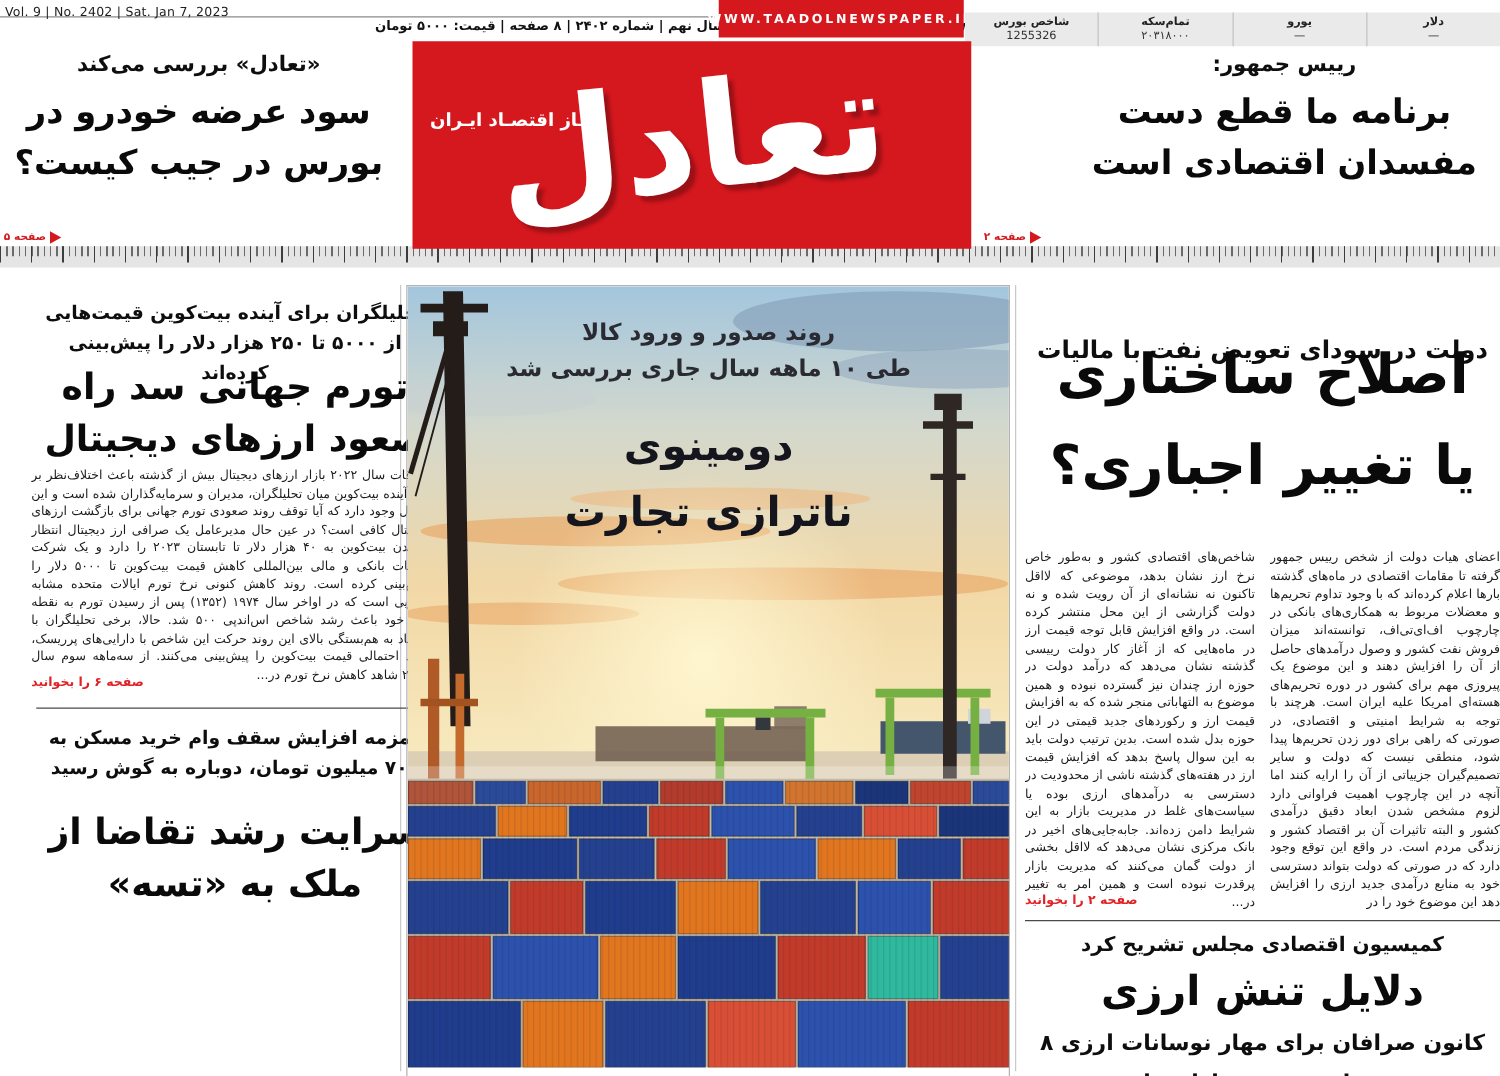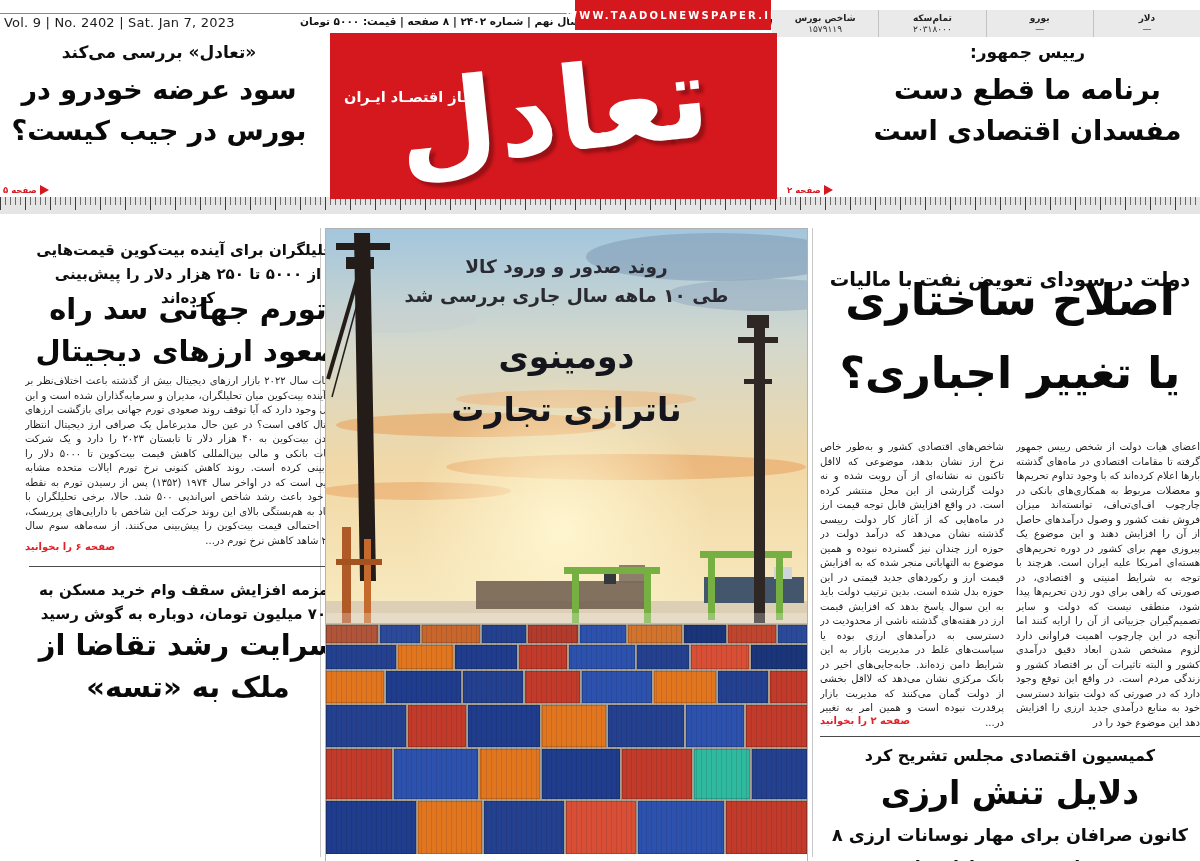--- a/index.html
+++ b/index.html
@@ -1,21 +1,21 @@
 <!DOCTYPE html>
 <html lang="fa"><head>
 <meta charset="utf-8">
 <style>
   html,body{margin:0;padding:0;background:#fff;}
   .page{position:relative;width:1200px;height:861px;background:#fff;overflow:hidden;
         direction:rtl;font-family:"DejaVu Sans",sans-serif;color:#161616;}
   .abs{position:absolute;}
   
   .topline{left:0;top:13px;width:572px;height:1px;background:#8a8a8a;}
-  .issue-en{left:4px;top:15px;font-size:13px;color:#1d1d1d;direction:ltr;letter-spacing:.2px;text-align:right;}
+  .issue-en{left:4px;top:5px;font-size:10px;color:#1d1d1d;direction:ltr;letter-spacing:.2px;text-align:right;}
   .issue-fa{left:300px;top:15px;font-size:10.5px;font-weight:bold;color:#111;white-space:nowrap;}
   .url-band{left:575px;top:0;width:196px;height:30px;background:var(--red);display:flex;
             align-items:center;justify-content:center;}
   .url-band span{color:#fff;font-size:10px;font-weight:bold;letter-spacing:2.2px;direction:ltr;white-space:nowrap;}
   .ticker{left:772px;top:10px;width:428px;height:27px;background:#eaeaea;display:flex;align-items:stretch;}
   .ticker .cell{flex:1;display:flex;flex-direction:column;align-items:center;justify-content:center;line-height:1.15;}
   .ticker .cell + .cell{border-left:none;}
   .ticker .cell:not(:last-child){border-left:1px solid #c2c2c2;}
   .ticker .lbl{font-size:9px;font-weight:bold;color:#222;}
   .ticker .val{font-size:9px;color:#333;}
@@ -89,21 +89,21 @@
     <div class="cell">
       <span class="lbl">یورو</span>
       <span class="val">—</span>
     </div>
     <div class="cell">
       <span class="lbl">تمام‌سکه</span>
       <span class="val">۲۰۳۱۸۰۰۰</span>
     </div>
     <div class="cell">
       <span class="lbl">شاخص بورس</span>
-      <span class="val">۱۵۷۹۱۱۹</span>
+      <span class="val">1255326</span>
     </div>
   </div>
 
   <div class="abs masthead">
     <div class="logo">تعادل</div>
     <div class="tagline">نیـاز اقتصـاد ایـران</div>
   </div>
 
   <div class="abs ruler"></div>
   <div class="abs marker" style="left:3px;top:185px;">
@@ -148,21 +148,21 @@
 
   <div class="abs col leftcol">
     <div class="abs kicker s-kicker" style="left:4px;right:4px;top:10px;">تحلیلگران برای آینده بیت‌کوین قیمت‌هایی از ۵۰۰۰ تا ۲۵۰ هزار دلار را پیش‌بینی کرده‌اند</div>
     <div class="abs headline s-headline" style="left:0;right:0;top:60px;">تورم جهانی سد راه صعود ارزهای دیجیتال</div>
     <div class="abs body-txt" style="left:4px;right:4px;top:146px;height:180px;">
       <span>اتفاقات سال ۲۰۲۲ بازار ارزهای دیجیتال بیش از گذشته باعث اختلاف‌نظر بر سر آینده بیت‌کوین میان تحلیلگران، مدیران و سرمایه‌گذاران شده است و این سوال وجود دارد که آیا توقف روند صعودی تورم جهانی برای بازگشت ارزهای دیجیتال کافی است؟ در عین حال مدیرعامل یک صرافی ارز دیجیتال انتظار رسیدن بیت‌کوین به ۴۰ هزار دلار تا تابستان ۲۰۲۳ را دارد و یک شرکت خدمات بانکی و مالی بین‌المللی کاهش قیمت بیت‌کوین تا ۵۰۰۰ دلار را پیش‌بینی کرده است. روند کاهش کنونی نرخ تورم ایالات متحده مشابه الگویی است که در اواخر سال ۱۹۷۴ (۱۳۵۲) پس از رسیدن تورم به نقطه اوج خود باعث رشد شاخص اس‌اندپی ۵۰۰ شد. حالا، برخی تحلیلگران با استناد به هم‌بستگی بالای این روند حرکت این شاخص با دارایی‌های پرریسک، رشد احتمالی قیمت بیت‌کوین را پیش‌بینی می‌کنند. از سه‌ماهه سوم سال ۲۰۲۲ شاهد کاهش نرخ تورم در...</span>
       <span class="readmore">صفحه ۶ را بخوانید</span>
     </div>
     <hr class="abs hrule" style="left:0;right:0;top:338px;">
     <div class="abs kicker s-kicker" style="left:4px;right:4px;top:350px;">زمزمه افزایش سقف وام خرید مسکن به ۷۰۰ میلیون تومان، دوباره به گوش رسید</div>
-    <div class="abs headline s-headline" style="left:0;right:0;top:396px;">سرایت رشد تقاضا از ملک به «تسه»</div>
+    <div class="abs headline s-headline" style="left:0;right:0;top:416px;">سرایت رشد تقاضا از ملک به «تسه»</div>
 
   </div>
 
   <div class="abs photo">
     <svg width="481" height="625" viewBox="0 0 481 625">
       <defs>
         <linearGradient id="sky" x1="0" y1="0" x2="0" y2="1">
           <stop offset="0" stop-color="#a3c6dd"></stop>
           <stop offset="0.28" stop-color="#d3d8cd"></stop>
           <stop offset="0.6" stop-color="#f2d8a6"></stop>

